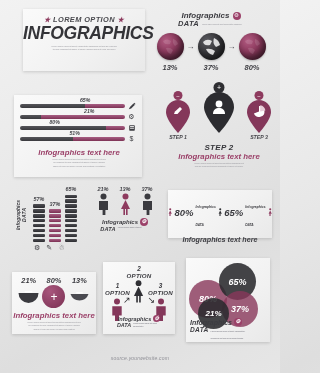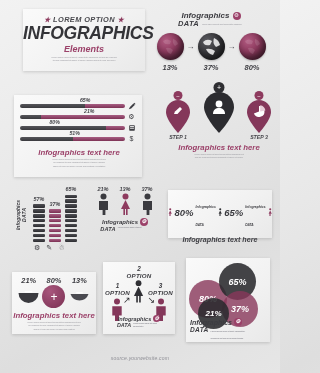--- a/index.html
+++ b/index.html
@@ -251,21 +251,20 @@
 
 <div class="stage">
 
   <div class="card" id="header-card">
     <div class="hdr-kicker">
       <span class="hdr-star">★</span>
       <span>LOREM OPTION</span>
       <span class="hdr-star">★</span>
     </div>
     <div class="hdr-title">INFOGRAPHICS</div>
-    <div class="hdr-sub">Elements</div>
     <div class="hdr-lorem">
       <div class="lorem tiny">Lorem ipsum dolor sit amet, consectetur adipiscing elit sed do eiusmod</div>
       <div class="lorem tiny">tempor incididunt ut labore et dolore magna aliqua ut enim ad minim</div>
     </div>
   </div>
 
   <div id="globes-block">
     <div class="block-title">
       <div class="bt-row">
         <span class="bt-main">Infographics</span>
@@ -404,20 +403,21 @@
         <div class="pin-badge badge-pink" style="top:-9px;">−</div>
         <svg width="24" height="33" viewBox="0 0 24 33">
           <path d="M12 0 C5.4 0 0 5.4 0 12 C0 20 12 33 12 33 C12 33 24 20 24 12 C24 5.4 18.6 0 12 0 Z" fill="#84375a"></path>
           <path d="M12 6 A5.5 5.5 0 1 1 6.9 13.6 L12 11.5 Z" fill="#fff"></path>
           <path d="M13.2 5.2 A6.4 6.4 0 0 1 18.4 10.4 L13.2 11.5 Z" fill="#e7cdd8"></path>
         </svg>
         <div class="pin-label" style="top:34px;">STEP 3</div>
       </div>
     </div>
 
+    <div class="pins-step2">STEP 2</div>
     <div class="pins-cap">
       <div class="cap-title">Infographics text here</div>
       <div class="cap-lorem">
         <div class="lorem tiny">Lorem ipsum dolor sit amet consectetur adipiscing elit</div>
         <div class="lorem tiny">sed do eiusmod tempor incididunt ut labore et dolore</div>
       </div>
     </div>
   </div>
 
   <div id="vbars-block">

